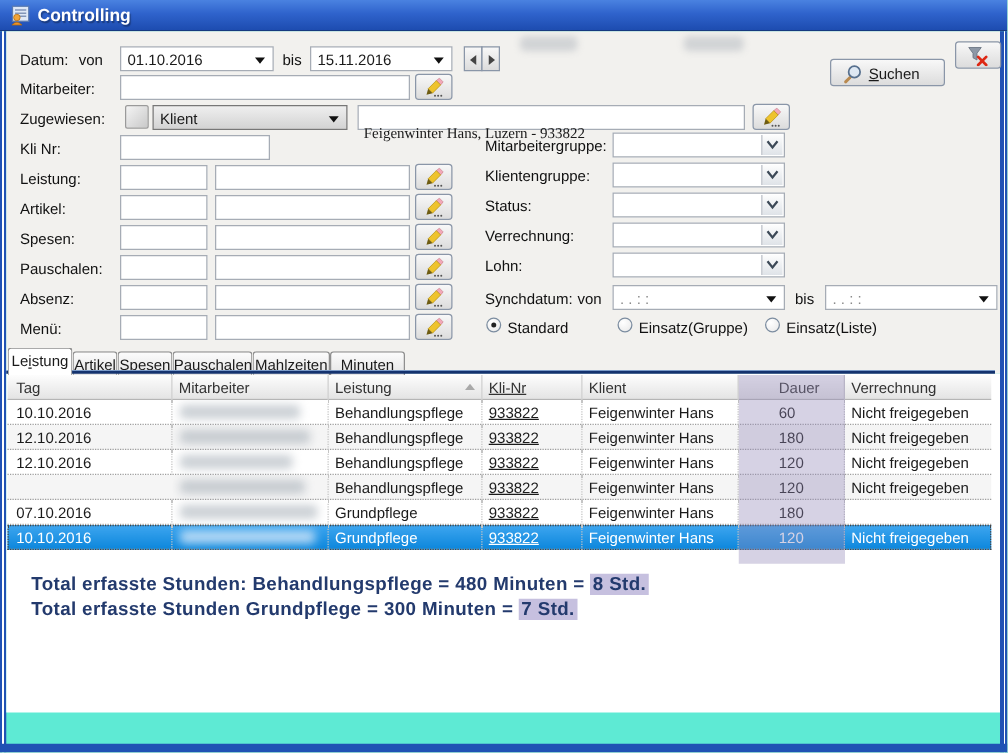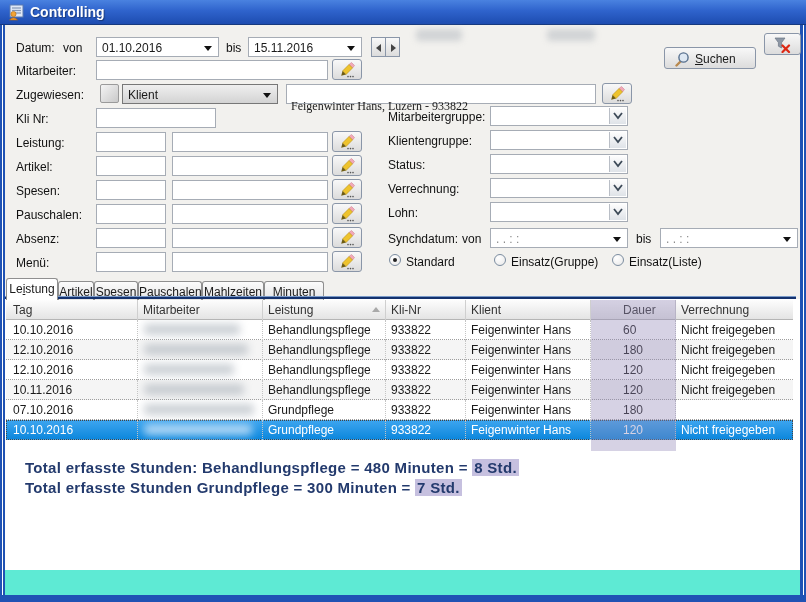--- a/index.html
+++ b/index.html
@@ -68,21 +68,21 @@
   .thead{position:absolute;left:6px;top:300px;width:787px;height:20px;
     background:linear-gradient(180deg,#fdfdfd,#e4e4e4);border-bottom:1px solid #b5b5b5;}
   .th{position:absolute;top:0;height:20px;border-right:1px solid #cfcfcf;padding:3px 0 0 5px;color:#333;white-space:nowrap;overflow:hidden;}
   .sort-asc{position:absolute;right:5px;top:7px;width:0;height:0;
     border-left:4px solid transparent;border-right:4px solid transparent;border-bottom:5px solid #a9a9a9;}
   .trow{position:absolute;left:6px;width:787px;height:20px;border-bottom:1px dotted #9e9e9e;background:#fff;}
   .trow.alt{background:#f5f5f5;}
   .trow.selected{background:linear-gradient(180deg,#3ea6f0,#0d87dc);color:#fff;outline:1px dotted #444;outline-offset:-1px;}
   .td{position:absolute;top:0;height:20px;padding:3px 0 0 5px;border-right:1px dotted #c4c4c4;white-space:nowrap;overflow:hidden;}
   .c0{left:2px;width:130px;}  .c1{left:132px;width:125px;} .c2{left:257px;width:123px;}
-  .c3{left:380px;width:80px;} .c4{left:460px;width:125px;} .c5{left:585px;width:85px;padding-left:32px;}
+  .c3{left:380px;width:80px;text-decoration:underline;} .c4{left:460px;width:125px;} .c5{left:585px;width:85px;padding-left:32px;}
   .c6{left:670px;width:117px;border-right:none;}
   .dauer-overlay{position:absolute;left:591px;top:300px;width:85px;height:151px;
     background:rgba(148,136,185,0.38);pointer-events:none;z-index:5;}
   .blur-bar{position:absolute;background:#97a1ab;opacity:.5;filter:blur(4px);border-radius:3px;height:11px;}
   .blur-bar.blue{background:#cde4f8;opacity:.85;}
 
   
   .summary{position:absolute;left:25px;top:458px;font-size:15px;font-weight:bold;
     color:#233a6d;letter-spacing:.3px;line-height:20px;white-space:nowrap;}
   .hl{background:#c6c0df;padding:0 2px;}
@@ -371,21 +371,20 @@
     <div class="td c1">
         <span class="blur-bar" style="left:6px;top:4px;width:90px"></span>
       </div>
     <div class="td c2">Behandlungspflege</div>
     <div class="td c3">933822</div>
     <div class="td c4">Feigenwinter Hans</div>
     <div class="td c5">120</div>
     <div class="td c6">Nicht freigegeben</div>
   </div>
   <div class="trow alt" style="top:380px">
-    <div class="td c0">10.11.2016</div>
     <div class="td c1">
         <span class="blur-bar" style="left:6px;top:4px;width:100px"></span>
       </div>
     <div class="td c2">Behandlungspflege</div>
     <div class="td c3">933822</div>
     <div class="td c4">Feigenwinter Hans</div>
     <div class="td c5">120</div>
     <div class="td c6">Nicht freigegeben</div>
   </div>
   <div class="trow" style="top:400px">

